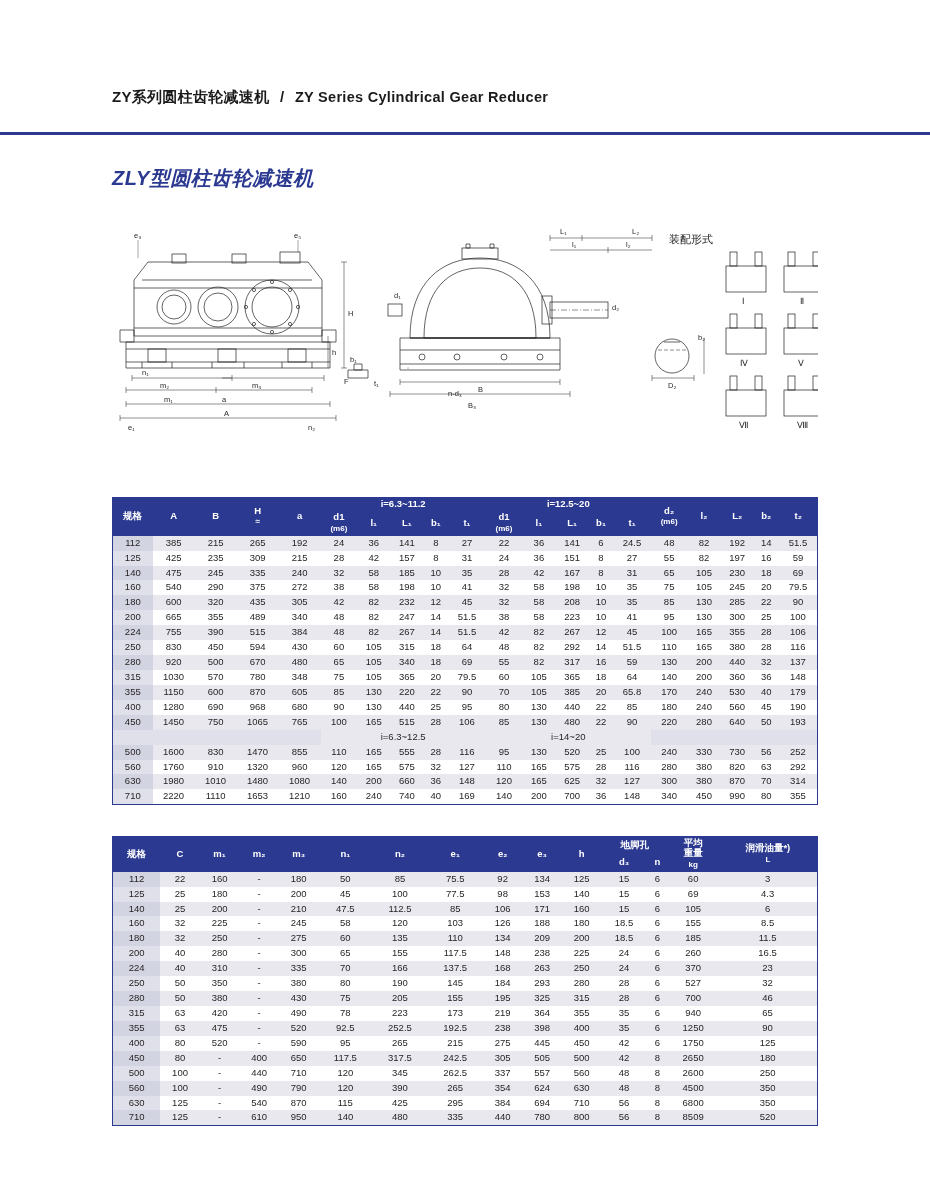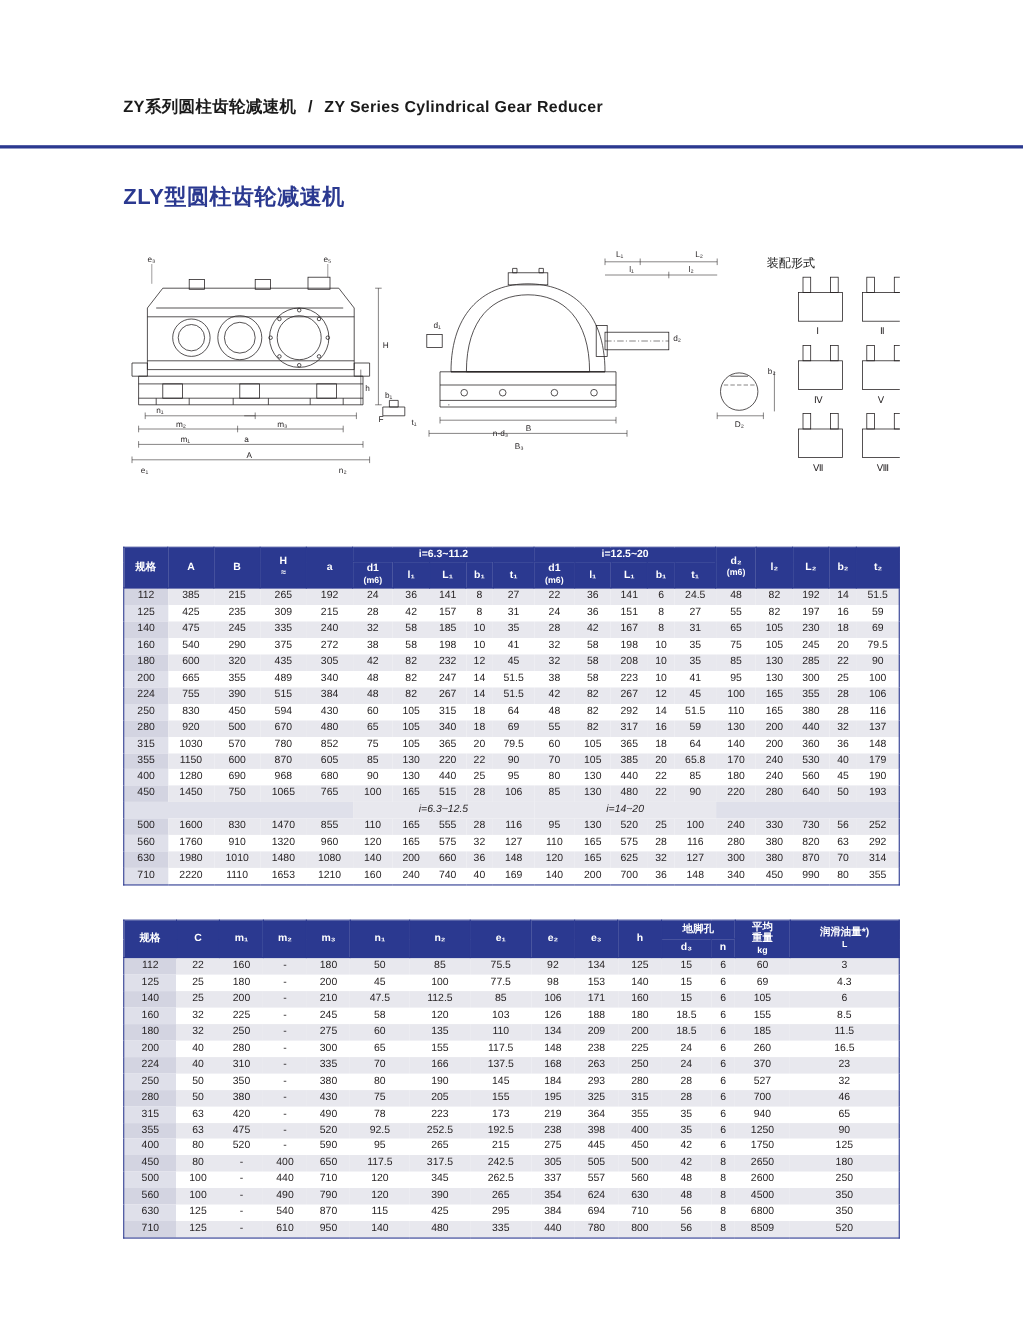--- a/index.html
+++ b/index.html
@@ -16,29 +16,29 @@
   }
   .header-inner{
     position:absolute;left:112px;top:4px;
     font-size:15px;font-weight:bold;color:#1b1b1b;letter-spacing:.3px;
   }
   .header-inner .sep{color:#1b1b1b;padding:0 6px;}
   .header-inner .en{font-size:14.5px;}
   
   .section-title{
     position:absolute;left:112px;top:165px;
-    font-size:20px;font-weight:bold;color:#2b3990;letter-spacing:.5px;
+    font-size:20px;font-weight:bold;color:#2b3990;letter-spacing:.5px;font-style:italic;
   }
   
   .drawing{
     position:absolute;left:112px;top:218px;width:706px;height:250px;
   }
   .drawing svg{display:block;}
   .assy-label{
-    position:absolute;left:697px;top:232px;font-size:11px;color:#1b1b1b;
+    position:absolute;left:669px;top:232px;font-size:11px;color:#1b1b1b;
   }
   
   table{border-collapse:collapse;}
   .tbl{
     position:absolute;border:1px solid #2b3990;
     font-size:9.5px;color:#231f20;
   }
   .tbl th{
     background:#2b3990;color:#ffffff;font-weight:bold;
     border:1px solid #2b3990;text-align:center;vertical-align:middle;
@@ -47,21 +47,21 @@
   .tbl td{
     border:none;text-align:center;vertical-align:middle;
     padding:2px 2px;line-height:1.15;white-space:nowrap;
   }
   .tbl tbody tr.alt td{background:#e8e8ee;}
   .tbl tbody tr td:first-child{background:#dfe0ea;}
   .tbl tbody tr.alt td:first-child{background:#d3d4e1;}
   .subhead td{
     background:#dfe0ea !important;font-size:9.5px;color:#231f20;
   }
-  .subhead td.grp{background:#e8e8ee !important;font-style:italic;}
+  .subhead td.grp{background:#e8e8ee !important;}
   #table1{left:112px;top:497px;width:706px;}
   #table2{left:112px;top:836px;width:706px;}
   .sub-lbl{font-size:8px;}
   .note{
     position:absolute;left:112px;top:1204px;font-size:10.5px;color:#231f20;
   }
 </style>
 </head>
 <body>
 
@@ -494,21 +494,21 @@
         <td>200</td>
         <td>440</td>
         <td>32</td>
         <td>137</td>
       </tr>
       <tr>
         <td>315</td>
         <td>1030</td>
         <td>570</td>
         <td>780</td>
-        <td>852</td>
+        <td>348</td>
         <td>75</td>
         <td>105</td>
         <td>365</td>
         <td>20</td>
         <td>79.5</td>
         <td>60</td>
         <td>105</td>
         <td>365</td>
         <td>18</td>
         <td>64</td>

